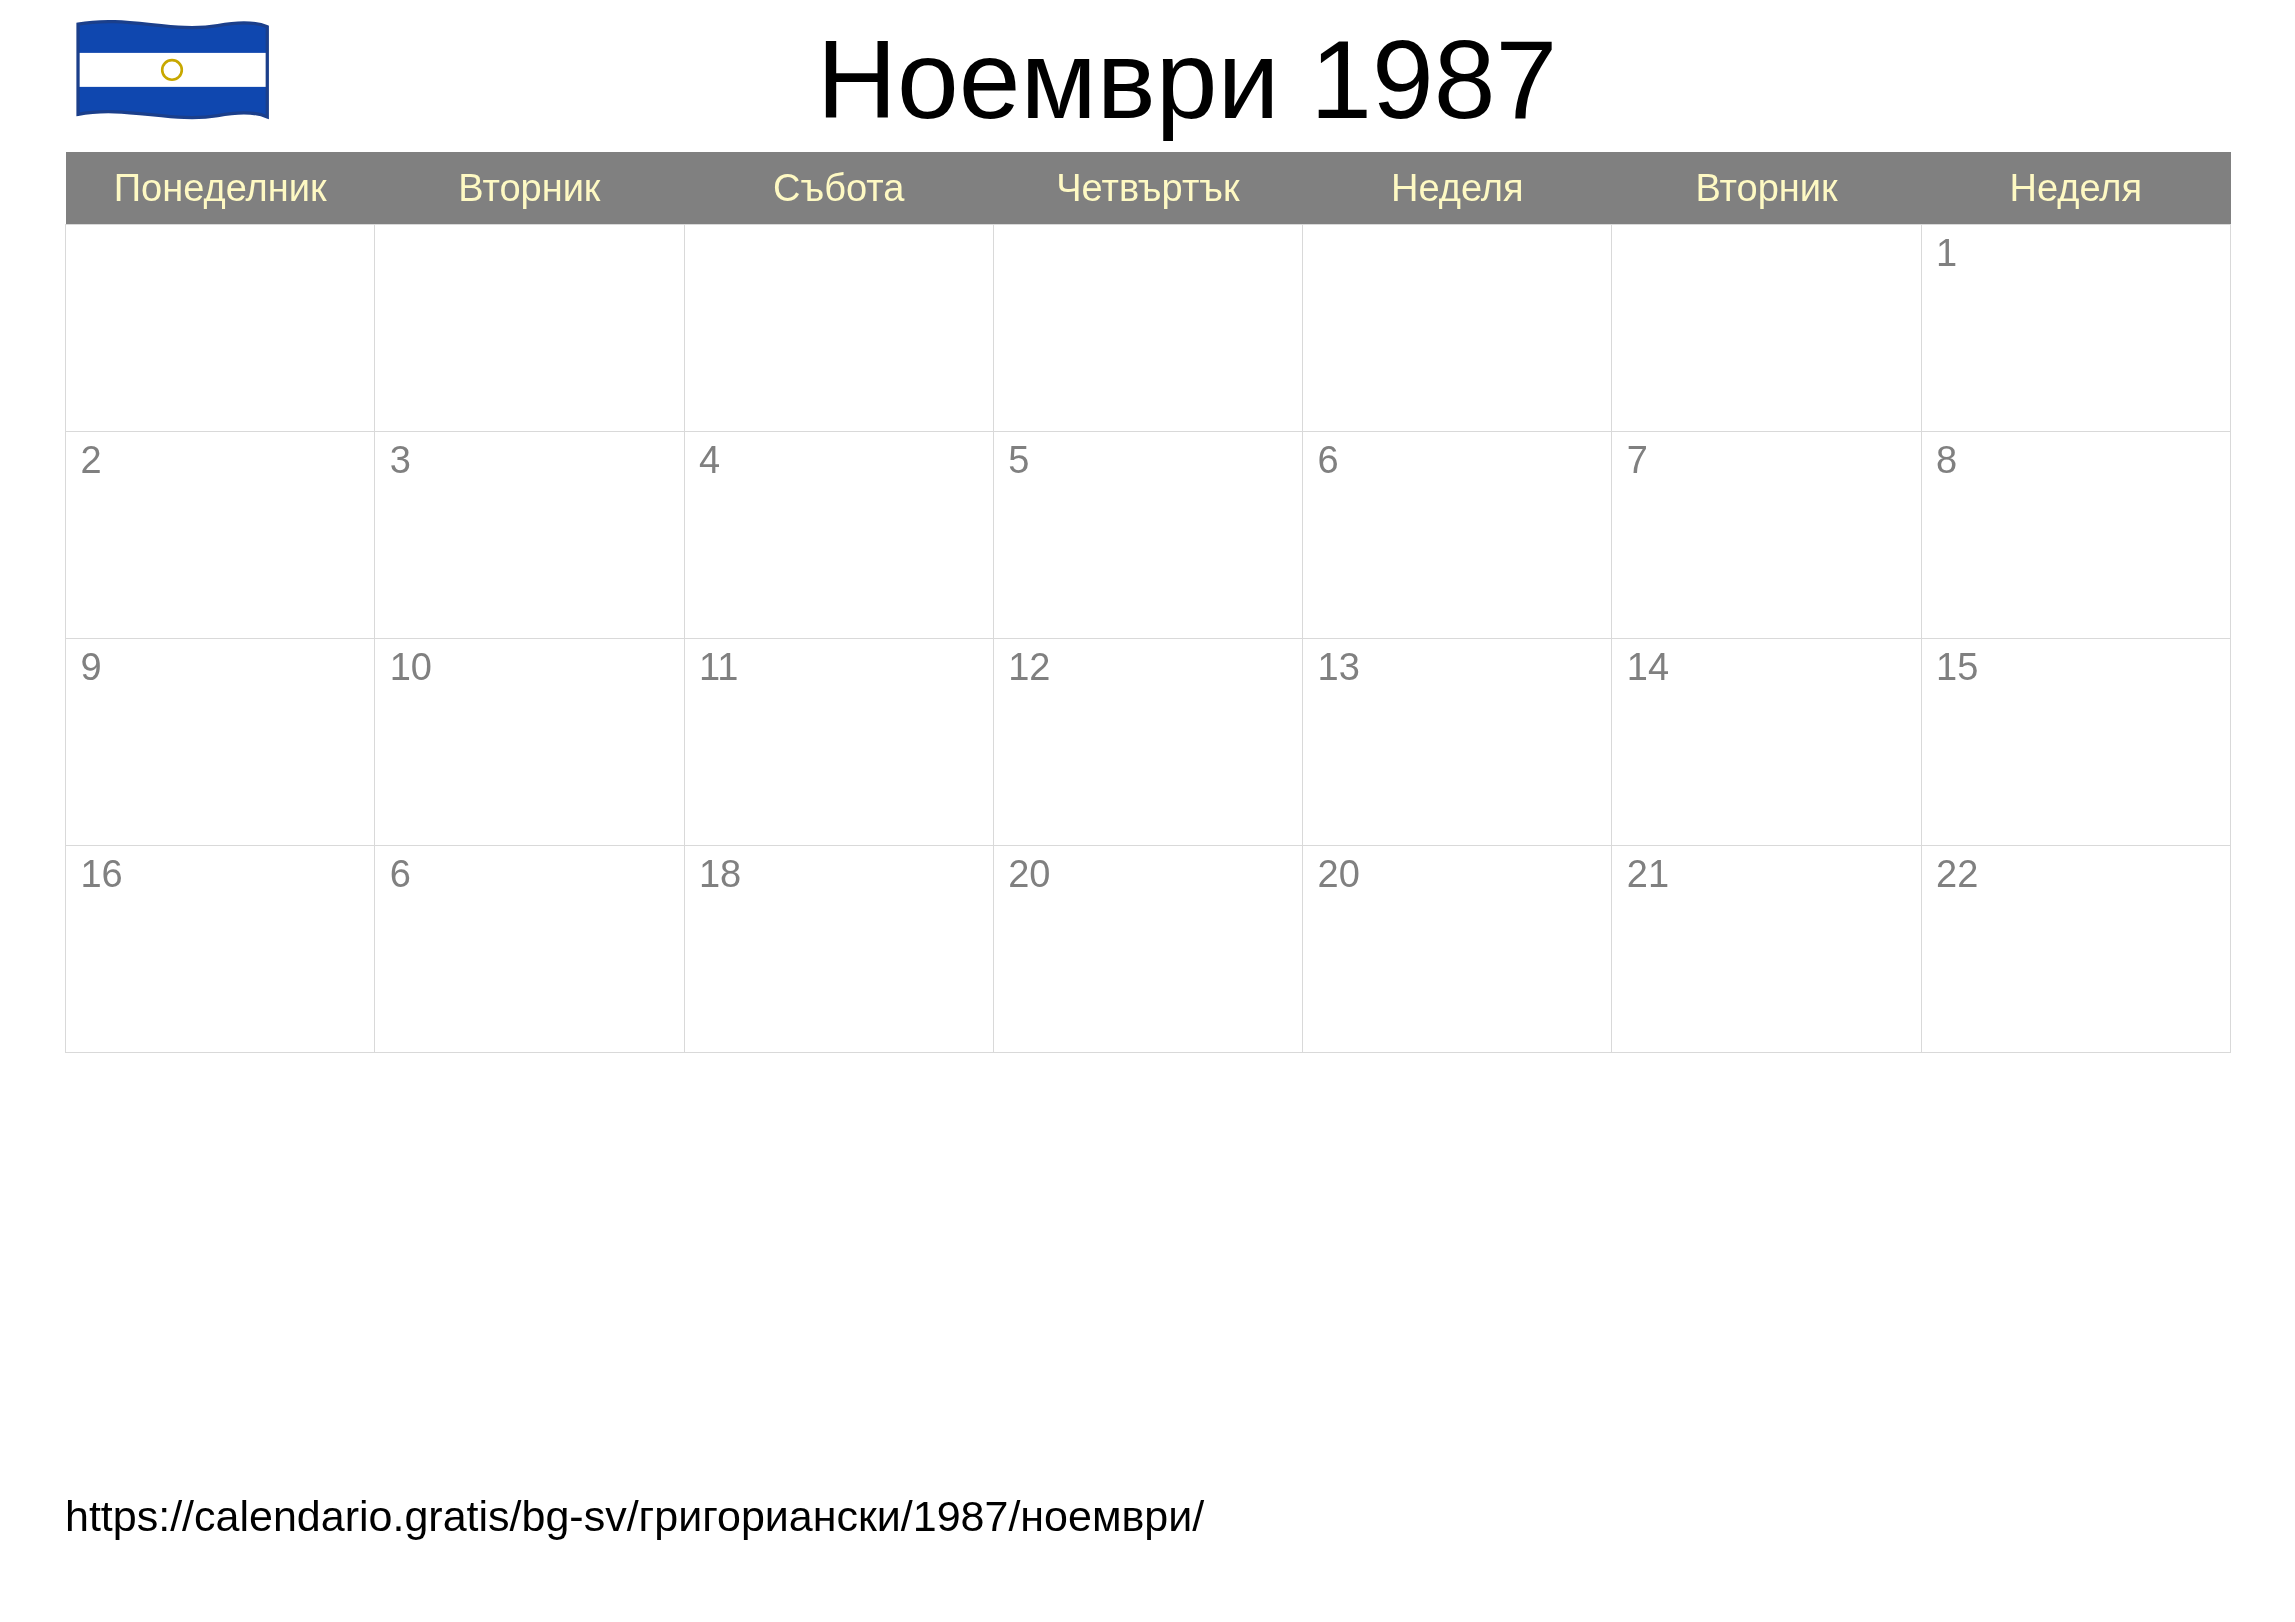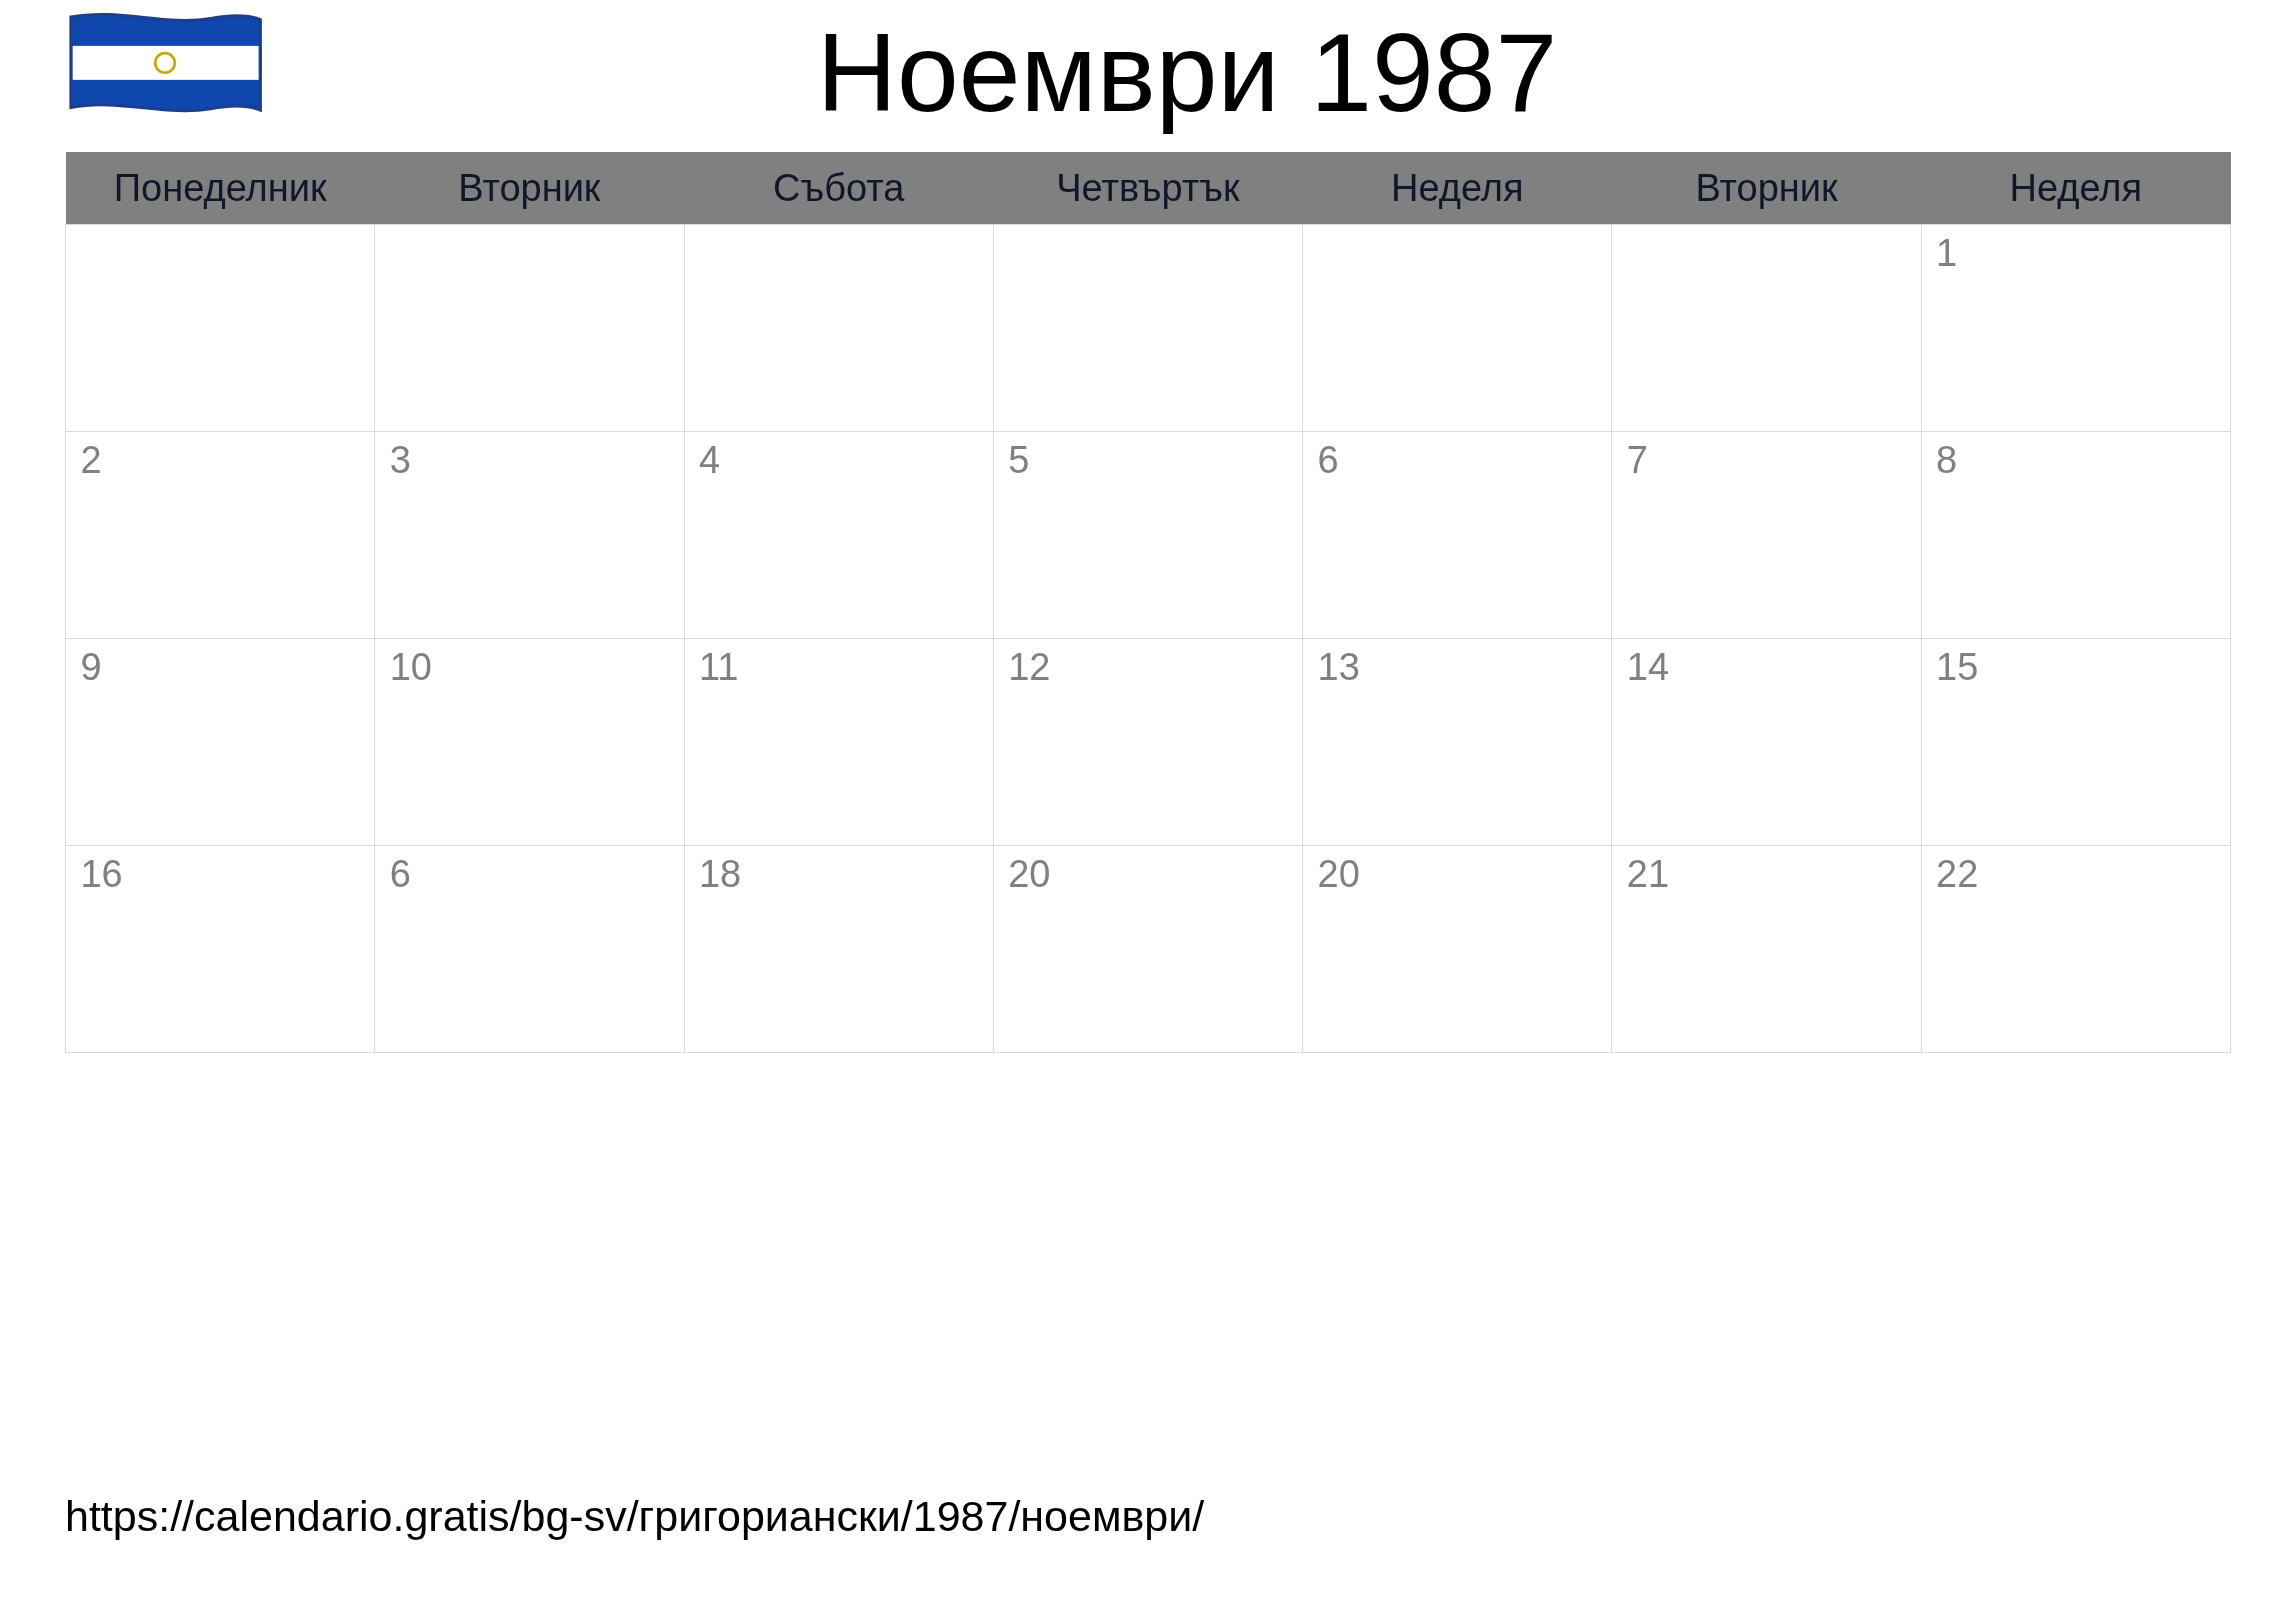--- a/index.html
+++ b/index.html
@@ -12,21 +12,21 @@
     height: 1623px;
     font-family: "Liberation Sans", sans-serif;
     -webkit-font-smoothing: antialiased;
   }
 
   .page {
     position: relative;
     width: 2295px;
     height: 1241px;
     box-sizing: border-box;
-    padding: 5px;
+    padding: 12px;
   }
 
   
   .header {
     position: relative;
     height: 137px;
     display: flex;
     align-items: center;
     justify-content: center;
   }
@@ -55,21 +55,21 @@
     position: absolute;
     left: 65px;
     top: 152px;
     width: 2166px;
     border-collapse: collapse;
     table-layout: fixed;
   }
 
   .calendar th {
     background: #808080;
-    color: #0f172a;
+    color: #fef9c3;
     font-weight: normal;
     font-size: 38px;
     height: 72px;
     text-align: center;
     vertical-align: middle;
     border: none;
     padding: 0;
   }
 
   .calendar td {

